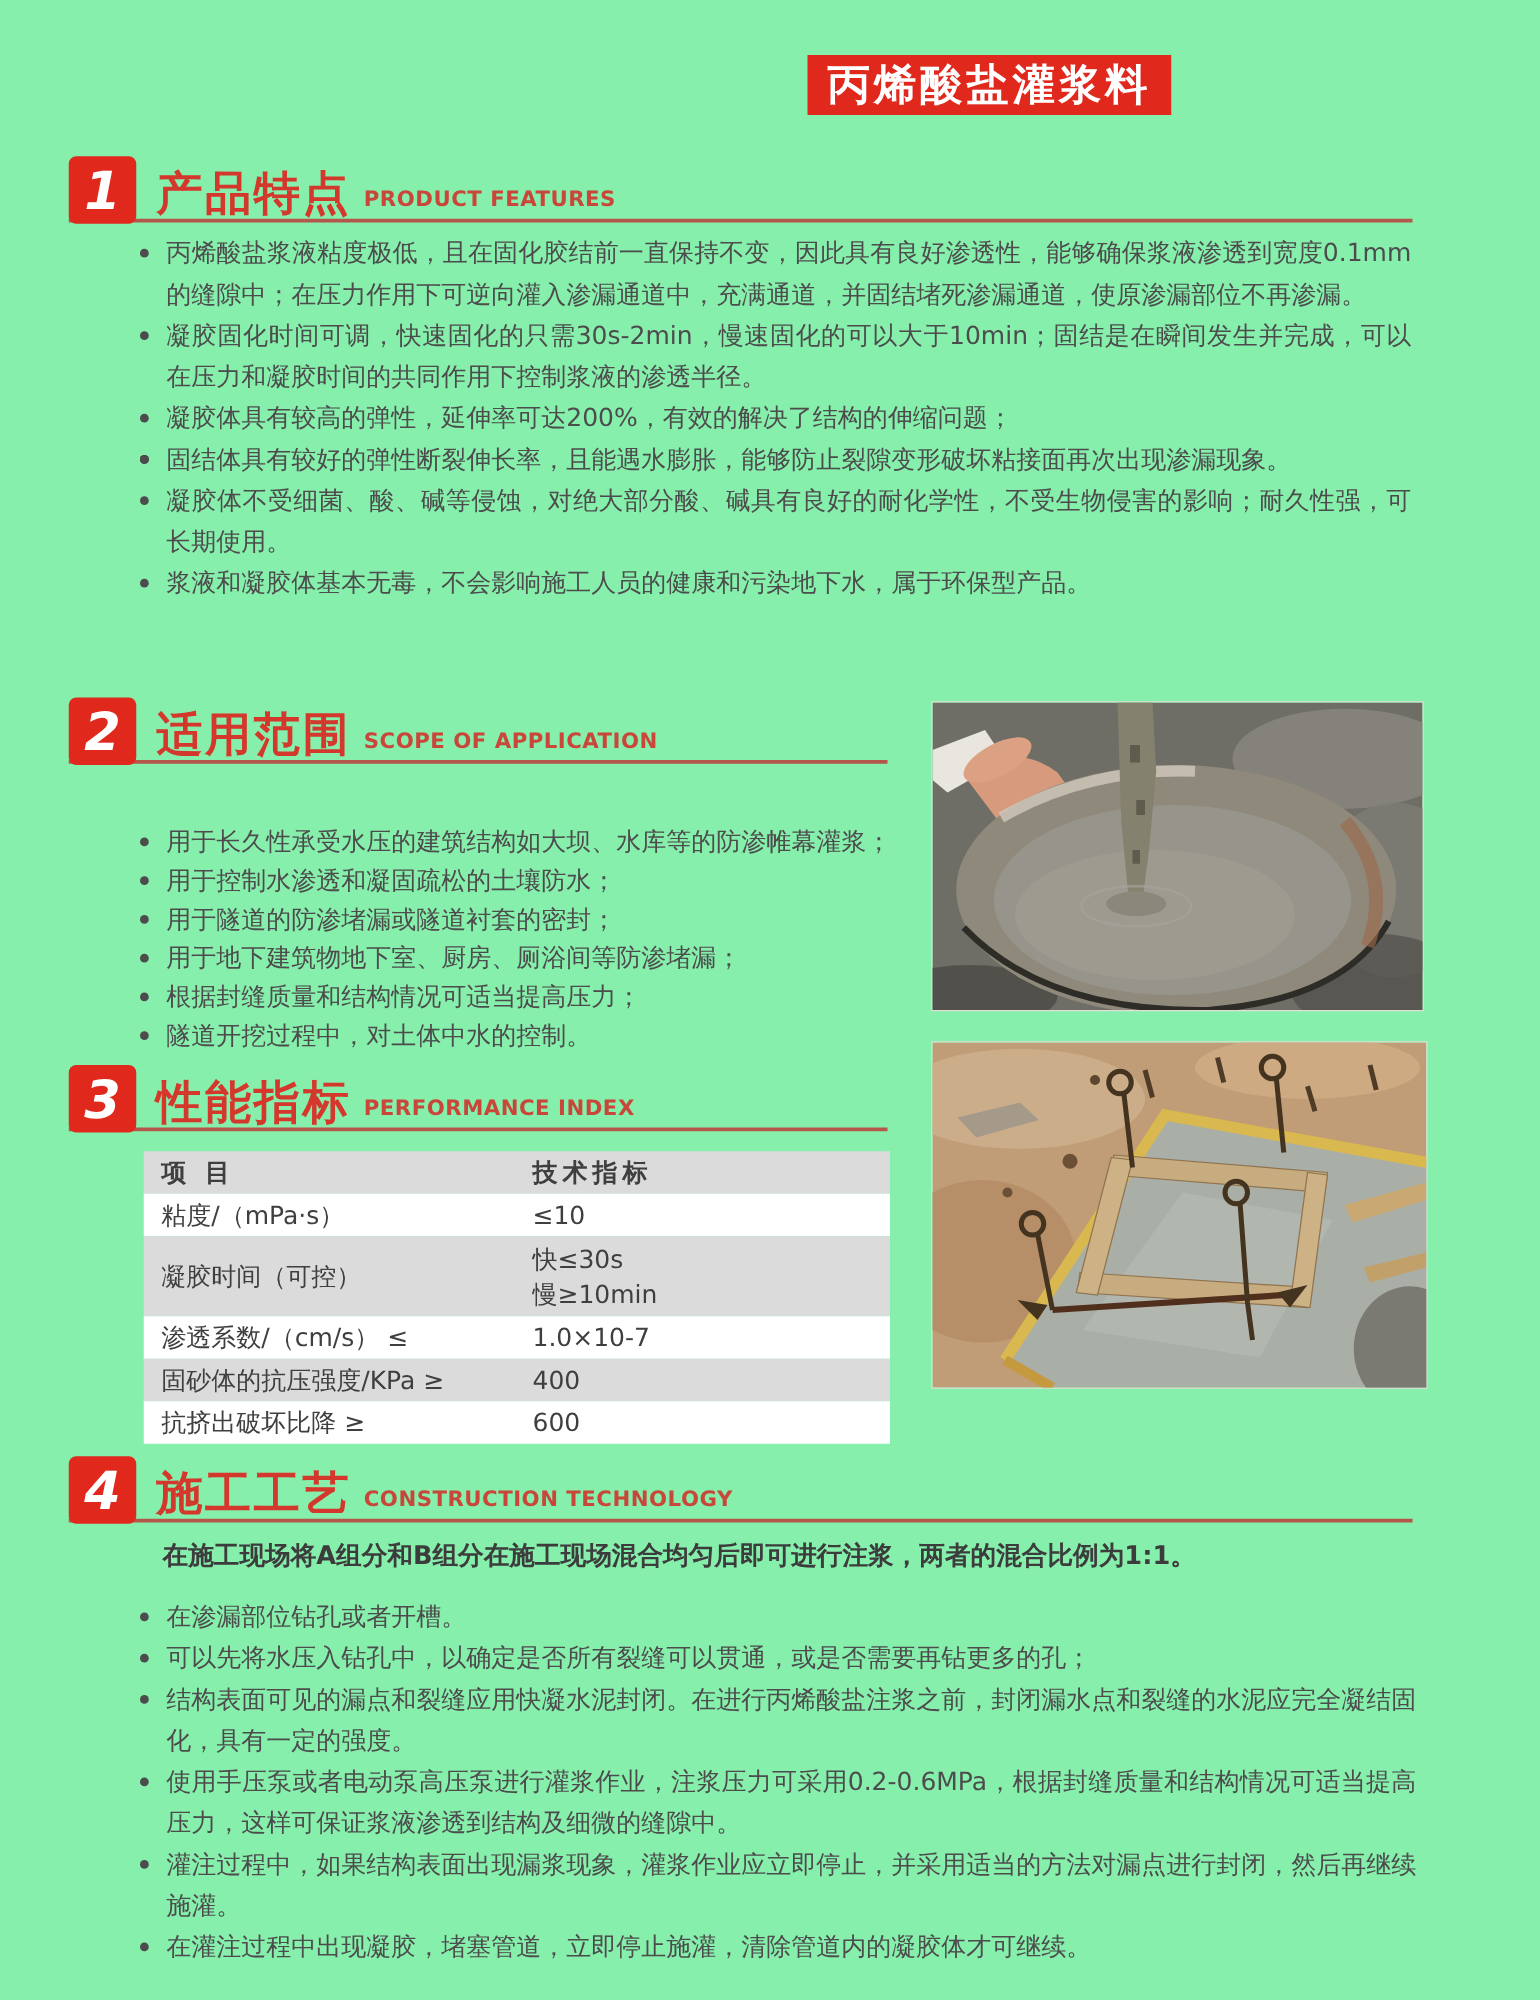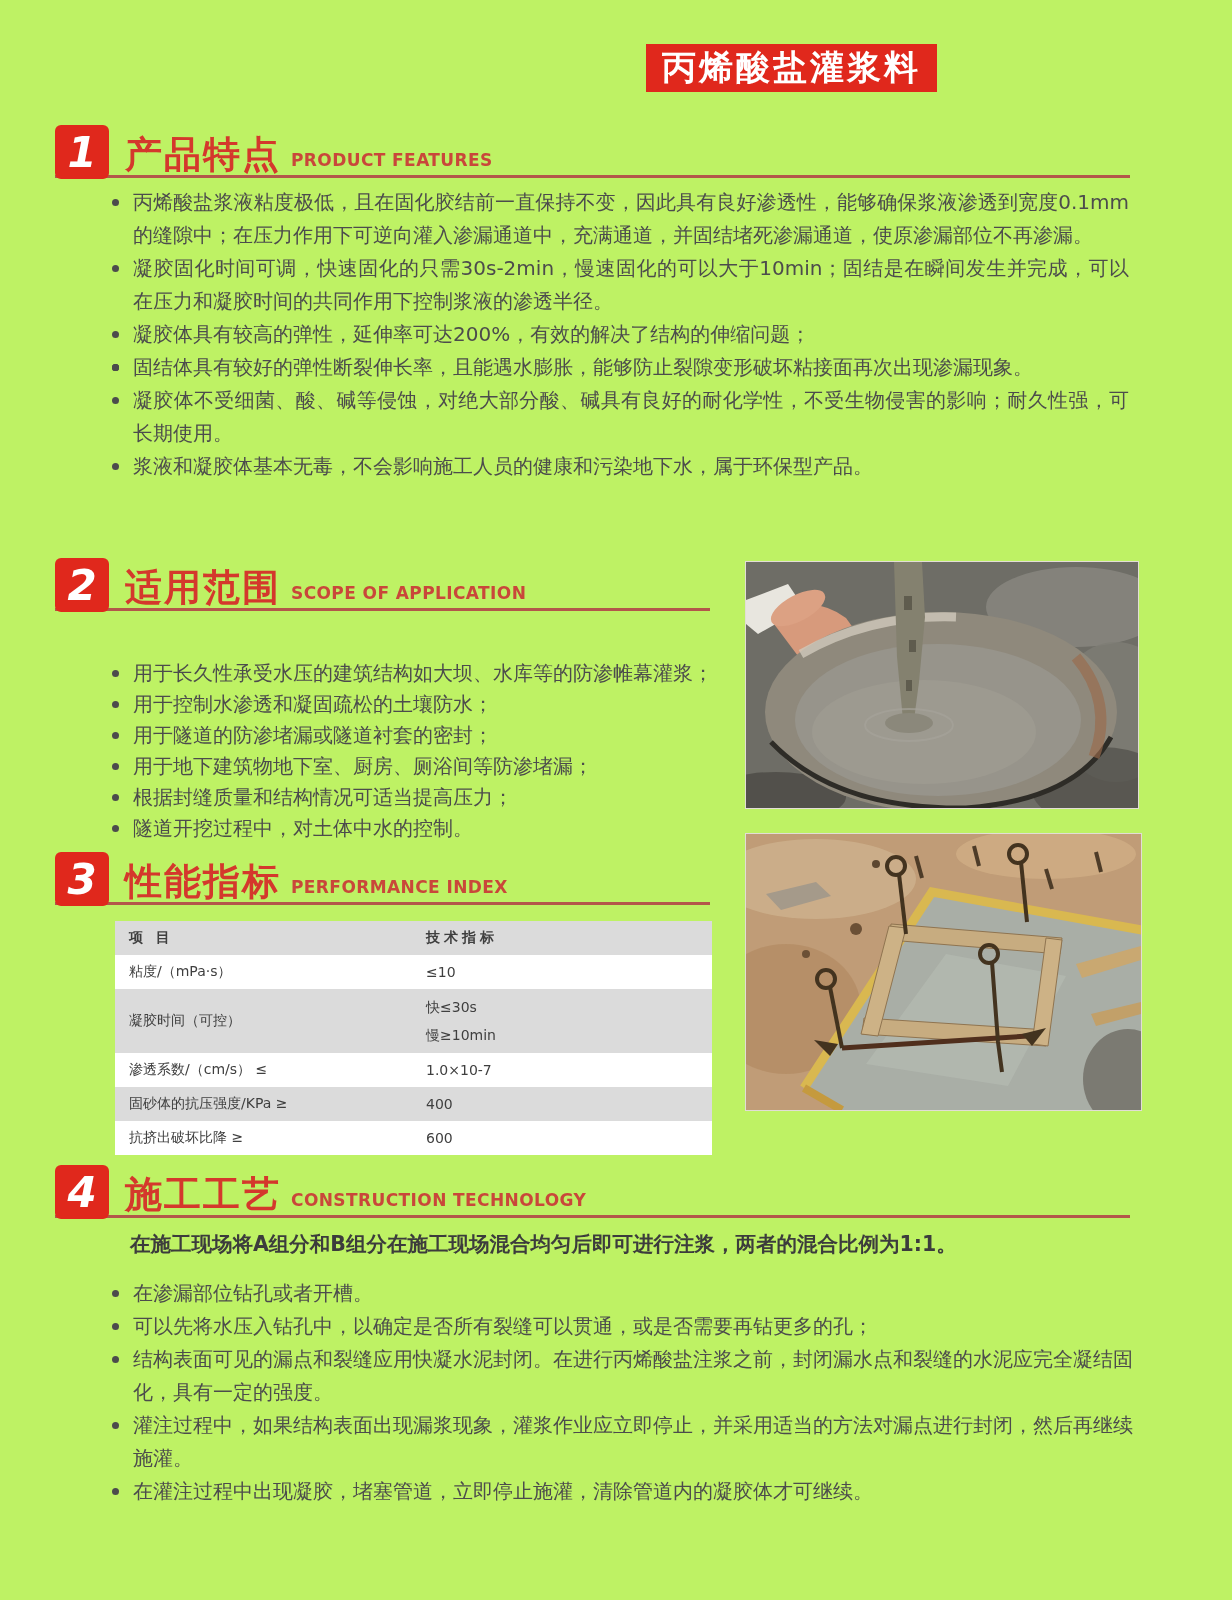--- a/index.html
+++ b/index.html
@@ -1,18 +1,18 @@
 <!DOCTYPE html>
 <html lang="zh"><head>
 <meta charset="utf-8">
 <title>丙烯酸盐灌浆料</title>
 <style>
   html,body{margin:0;padding:0;background:#ffffff;}
   body{font-family:"DejaVu Sans","Liberation Sans",sans-serif;color:#4c4c4c;}
-  .page{position:relative;width:1232px;height:1600px;background:#bef264;overflow:hidden;}
+  .page{position:relative;width:1232px;height:1600px;background:#86efac;overflow:hidden;}
 
   
   .banner{
     position:absolute;left:646px;top:44px;height:48px;
     background:#e0281c;color:#ffffff;
     font-size:34px;font-weight:bold;letter-spacing:3px;
     display:flex;align-items:center;justify-content:center;
     padding:0 16px;
   }
 
@@ -31,21 +31,21 @@
 
   
   ul.blist{list-style:none;margin:0;padding:0;position:absolute;}
   ul.blist li{position:relative;padding-left:30px;font-size:20px;line-height:33px;text-align:justify;}
   ul.blist .dot{position:absolute;left:9px;top:13px;width:7px;height:7px;border-radius:50%;background:#4c4c4c;}
   #list2 li{line-height:31px;}
   #list2 .dot{top:12px;}
 
   
   table.perf{position:absolute;left:115px;top:921px;width:597px;border-collapse:collapse;table-layout:fixed;}
-  table.perf th,table.perf td{font-size:14px;color:#3f3f3f;text-align:left;padding:3px 14px;vertical-align:middle;}
+  table.perf th,table.perf td{font-size:20px;color:#3f3f3f;text-align:left;padding:3px 14px;vertical-align:middle;}
   table.perf th{font-weight:bold;letter-spacing:4px;}
   table.perf col.c1{width:297px;}
   table.perf col.c2{width:300px;}
   table.perf thead tr{background:#dbdbdb;height:34px;}
   table.perf tbody tr{height:34px;background:#ffffff;}
   table.perf tbody tr:nth-child(even){background:#dbdbdb;}
   table.perf tbody tr.twoline{height:64px;margin-left:23px;}
   table.perf td .vline{line-height:28px;}
 
   
@@ -210,18 +210,19 @@
     <div class="badge">4</div>
     <div class="t-cn">施工工艺</div>
     <div class="t-en">CONSTRUCTION TECHNOLOGY</div>
   </div>
   <div class="sec4-content">
     <div class="sec4-intro">在施工现场将A组分和B组分在施工现场混合均匀后即可进行注浆，两者的混合比例为1:1。</div>
     <ul class="blist">
       <li><span class="dot"></span><span>在渗漏部位钻孔或者开槽。</span></li>
       <li><span class="dot"></span><span>可以先将水压入钻孔中，以确定是否所有裂缝可以贯通，或是否需要再钻更多的孔；</span></li>
       <li><span class="dot"></span><span>结构表面可见的漏点和裂缝应用快凝水泥封闭。在进行丙烯酸盐注浆之前，封闭漏水点和裂缝的水泥应完全凝结固化，具有一定的强度。</span></li>
+      <li><span class="dot"></span><span>使用手压泵或者电动泵高压泵进行灌浆作业，注浆压力可采用0.2-0.6MPa，根据封缝质量和结构情况可适当提高压力，这样可保证浆液渗透到结构及细微的缝隙中。</span></li>
       <li><span class="dot"></span><span>灌注过程中，如果结构表面出现漏浆现象，灌浆作业应立即停止，并采用适当的方法对漏点进行封闭，然后再继续施灌。</span></li>
       <li><span class="dot"></span><span>在灌注过程中出现凝胶，堵塞管道，立即停止施灌，清除管道内的凝胶体才可继续。</span></li>
     </ul>
   </div>
 
 </div>
 
 </body></html>

